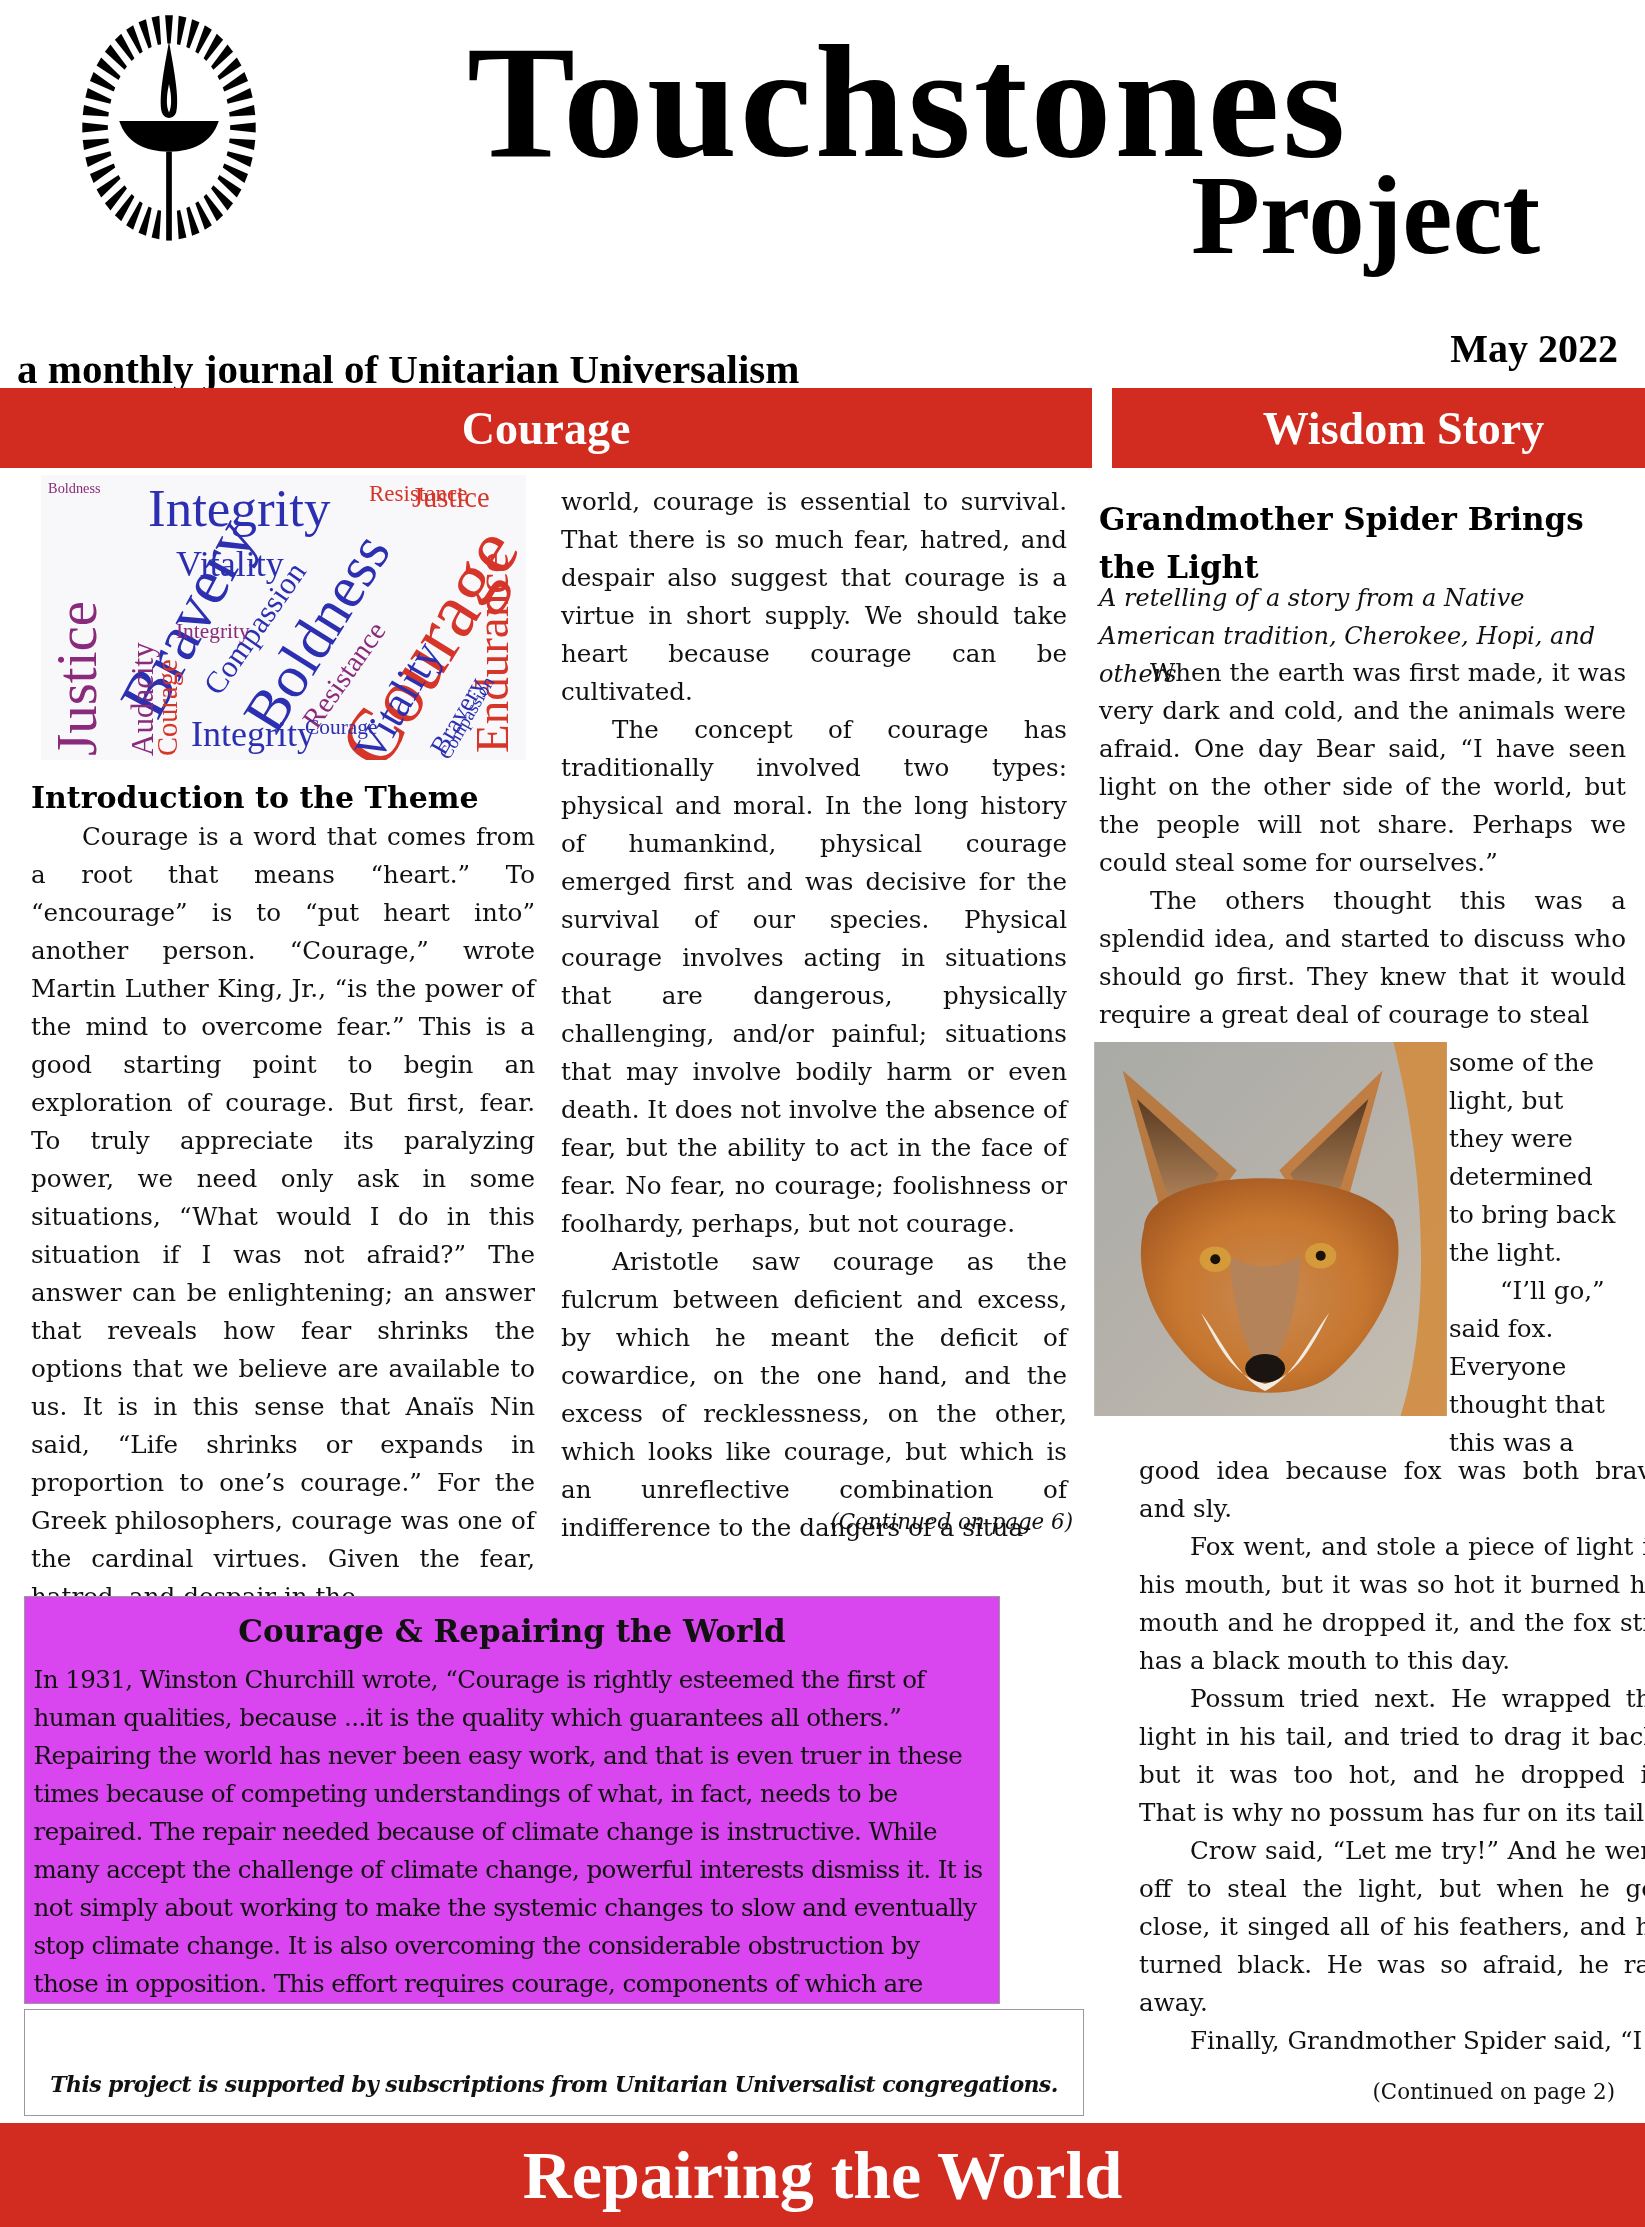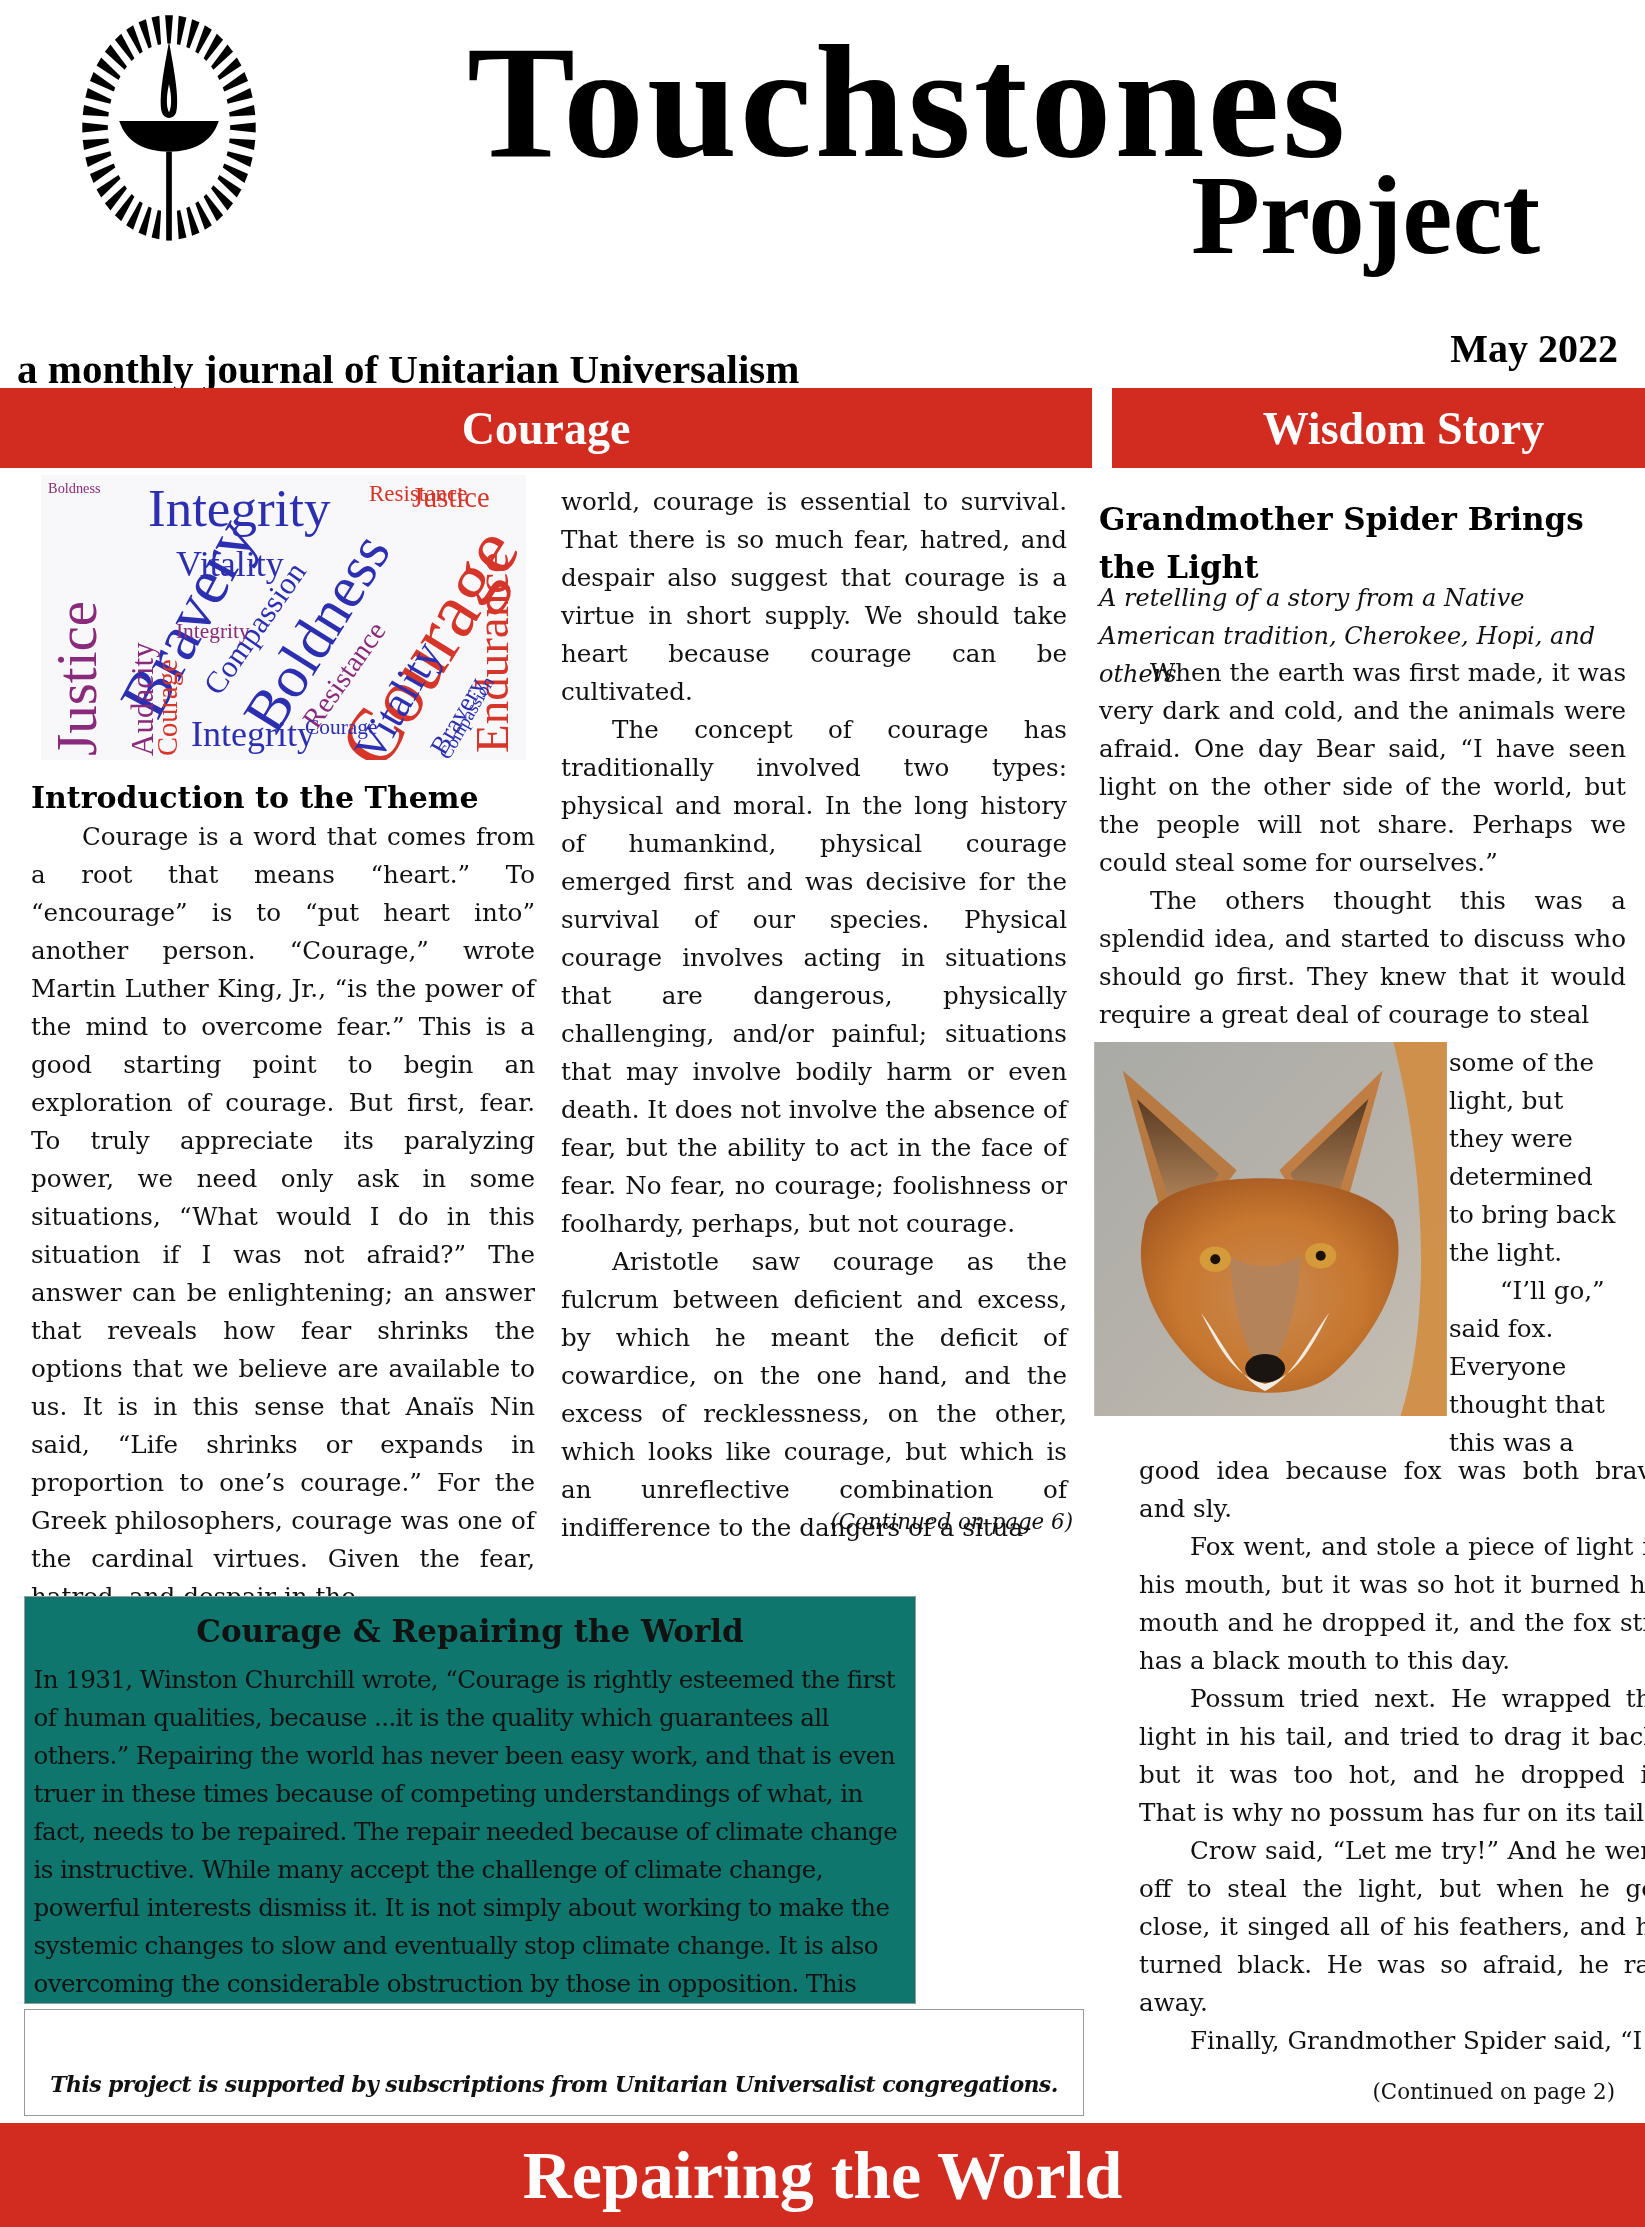--- a/index.html
+++ b/index.html
@@ -45,21 +45,21 @@
   
   #story-title { left: 1099px; top: 495px; width: 527px; font-size: 31px; line-height: 48px; }
   #story-subtitle { left: 1099px; top: 579px; width: 527px; font-style: italic; font-size: 24px; line-height: 38px; }
   #story-body-1 { left: 1099px; top: 654px; width: 527px; }
   #fox-photo { left: 1094px; top: 1042px; width: 353px; height: 374px; }
   #story-wrap { left: 1449px; top: 1044px; width: 192px; }
   #story-body-2 { left: 1099px; top: 1452px; width: 527px; margin-left: 40px; }
   #continued-2 { right: 30px; top: 2079px; font-size: 21.4px; font-family: "DejaVu Serif", serif; }
 
   
-  #box-repair { left: 24px; top: 1596px; width: 892px; height: 408px; background: #0f766e;
+  #box-repair { left: 24px; top: 1596px; width: 976px; height: 408px; background: #d946ef;
     border: 1.4px solid #9a9a9a; box-sizing: border-box; }
   #box-repair h3 { margin: 0; position: absolute; left: 0; right: 0; top: 18.5px; text-align: center;
     font-family: "DejaVu Serif", serif; font-weight: bold; font-size: 31px; line-height: 1; }
   #box-repair .txt { position: absolute; left: 8.6px; right: 10px; top: 64px;
     font-family: "DejaVu Serif", serif; font-size: 24.6px; line-height: 38px; letter-spacing: -0.6px; }
 
   #box-ministry { left: 24px; top: 2009px; width: 1060px; height: 107px; background: #fff;
     border: 1.4px solid #9a9a9a; box-sizing: border-box; }
   #box-ministry h3 { margin: 0; position: absolute; left: 0; right: 0; top: 14.3px; text-align: center;
     font-family: "DejaVu Serif", serif; font-weight: bold; font-style: italic; font-size: 31px; line-height: 1; }

